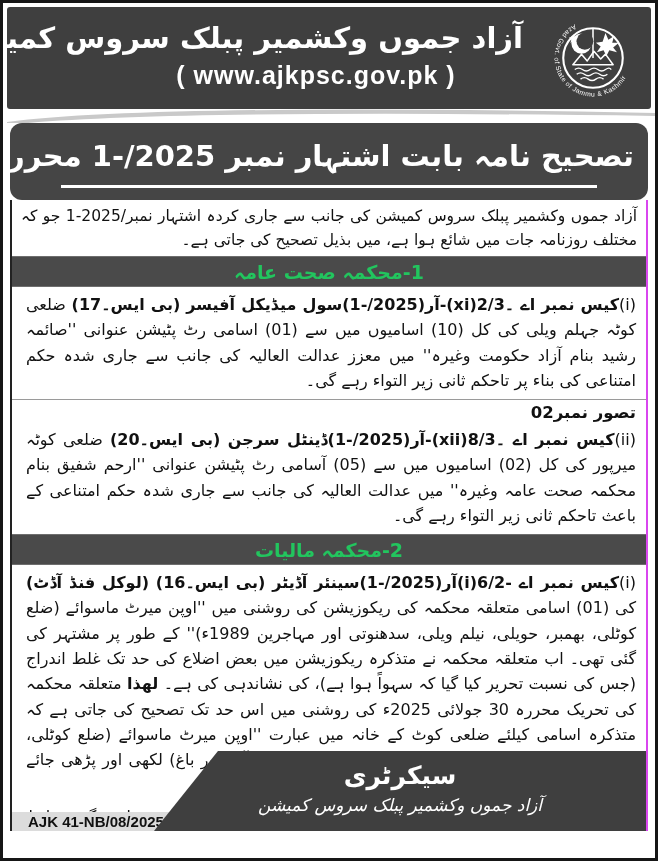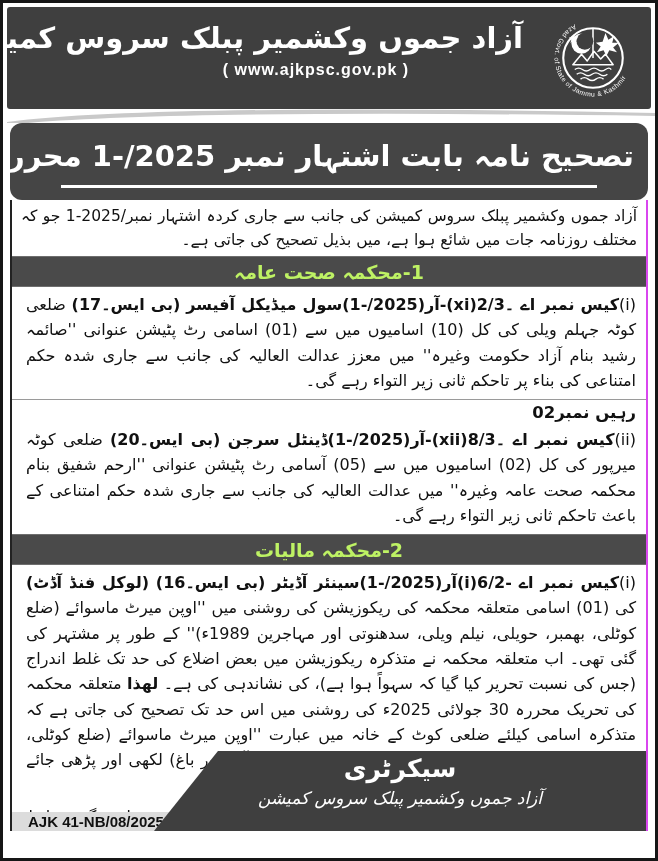--- a/index.html
+++ b/index.html
@@ -28,21 +28,21 @@
     color:#fff;
     font-size:29px;
     font-weight:bold;
     letter-spacing:0.5px;
     white-space:nowrap;
   }
   .header .site{
     padding:6px 56px 0 30px;
     text-align:center;
     color:#fff;
-    font-size:16px;
+    font-size:25px;
     font-weight:bold;
     font-family:"Liberation Sans",sans-serif;
     letter-spacing:1px;
   }
   .logo{position:absolute;top:3px;right:10px;width:96px;height:96px;}
   
   .swoosh{display:block;margin:0 4px;width:650px;height:14px;}
   
   .title-box{
     margin:0 7px;
@@ -84,21 +84,21 @@
     padding:5px 10px 6px 14px;
     font-size:16px;
     line-height:1.58;
   }
   .b{font-weight:bold;}
   .bar{
     height:29px;
     background:#4a4a4a;
     border-top:1px solid #6e6e6e;
     border-bottom:1px solid #6e6e6e;
-    color:#bef264;
+    color:#22c55e;
     font-weight:bold;
     font-size:19px;
     display:flex;align-items:center;justify-content:center;
     direction:rtl;
   }
   .divider{border-top:1px solid #9a9a9a;margin:0;}
   .item-label{
     direction:rtl;
     padding:3px 10px 0 10px;
     font-size:16.5px;
@@ -107,21 +107,21 @@
   
   .bottom{position:absolute;left:0;right:0;bottom:0;height:100px;}
   .signature{
     position:absolute;right:0;bottom:0;
     width:492px;height:80px;
     background:#3f3f3f;
     clip-path:polygon(13% 0,100% 0,100% 100%,0 100%);
     color:#fff;text-align:center;
     z-index:2;
   }
-  .signature .sig-title{font-size:25px;font-weight:bold;margin-top:3px;direction:rtl;}
+  .signature .sig-title{font-size:25px;font-weight:bold;margin-top:10px;direction:rtl;}
   .signature .sig-org{font-size:17px;margin-top:5px;direction:rtl;font-style:italic;}
   .footer-strip{
     position:absolute;left:0;bottom:0;
     width:240px;height:19px;
     background:#dcdcdc;
     z-index:1;
     font-family:"Liberation Sans",sans-serif;
     font-weight:bold;font-size:15px;line-height:19px;
     color:#111;padding-left:16px;box-sizing:border-box;
     white-space:nowrap;
@@ -171,21 +171,21 @@
   <div class="frame">
 
     <p class="para">آزاد جموں وکشمیر پبلک سروس کمیشن کی جانب سے جاری کردہ اشتہار نمبر/2025-1 جو کہ مختلف روزنامہ جات میں شائع ہوا ہے، میں بذیل تصحیح کی جاتی ہے۔</p>
 
     <div class="bar">1-محکمہ صحت عامہ</div>
 
     <p class="item-para"><span>(i)</span><span class="b">کیس نمبر اے ۔2/3(xi)-آر(2025/-1)</span><span class="b">سول میڈیکل آفیسر (بی ایس۔17)</span><span> ضلعی کوٹہ جہلم ویلی کی کل (10) اسامیوں میں سے (01) اسامی رٹ پٹیشن عنوانی ''صائمہ رشید بنام آزاد حکومت وغیرہ'' میں معزز عدالت العالیہ کی جانب سے جاری شدہ حکم امتناعی کی بناء پر تاحکم ثانی زیر التواء رہے گی۔</span></p>
 
     <div class="divider"></div>
 
-    <div class="item-label">رہیں نمبر02</div>
+    <div class="item-label">تصور نمبر02</div>
 
     <p class="item-para"><span>(ii)</span><span class="b">کیس نمبر اے ۔8/3(xii)-آر(2025/-1)</span><span class="b">ڈینٹل سرجن (بی ایس۔20)</span><span> ضلعی کوٹہ میرپور کی کل (02) اسامیوں میں سے (05) آسامی رٹ پٹیشن عنوانی ''ارحم شفیق بنام محکمہ صحت عامہ وغیرہ'' میں عدالت العالیہ کی جانب سے جاری شدہ حکم امتناعی کے باعث تاحکم ثانی زیر التواء رہے گی۔</span></p>
 
     <div class="bar">2-محکمہ مالیات</div>
 
     <p class="item-para"><span>(i)</span><span class="b">کیس نمبر اے -6/2(i)آر(2025/-1)</span><span class="b">سینئر آڈیٹر (بی ایس۔16) (لوکل فنڈ آڈٹ)</span><span> کی (01) اسامی متعلقہ محکمہ کی ریکوزیشن کی روشنی میں ''اوپن میرٹ ماسوائے (ضلع کوٹلی، بھمبر، حویلی، نیلم ویلی، سدھنوتی اور مہاجرین 1989ء)'' کے طور پر مشتہر کی گئی تھی۔ اب متعلقہ محکمہ نے متذکرہ ریکوزیشن میں بعض اضلاع کی حد تک غلط اندراج (جس کی نسبت تحریر کیا گیا کہ سہواً ہوا ہے)، کی نشاندہی کی ہے۔ </span><span class="b">لهذا</span><span> متعلقہ محکمہ کی تحریک محررہ 30 جولائی 2025ء کی روشنی میں اس حد تک تصحیح کی جاتی ہے کہ متذکرہ اسامی کیلئے ضلعی کوٹ کے خانہ میں عبارت ''اوپن میرٹ ماسوائے (ضلع کوٹلی، پونچھ، مہاجرین مقیم پاکستان 1947ء، جہلم ویلی مظفرآباد اور باغ) لکھی اور پڑھی جائے گی''۔</span></p>
 
     <p class="item-para" style="padding-top:0;">بالا تصحیح نامہ کو اصل اشتہار نمبر/2025-1 کا حصہ تصور کیا جائے جملہ دیگر شرائط اشتہار نمبر/2025-1 کے مطابق لاگو رہیں گی۔</p>
 
     <div class="bottom">

